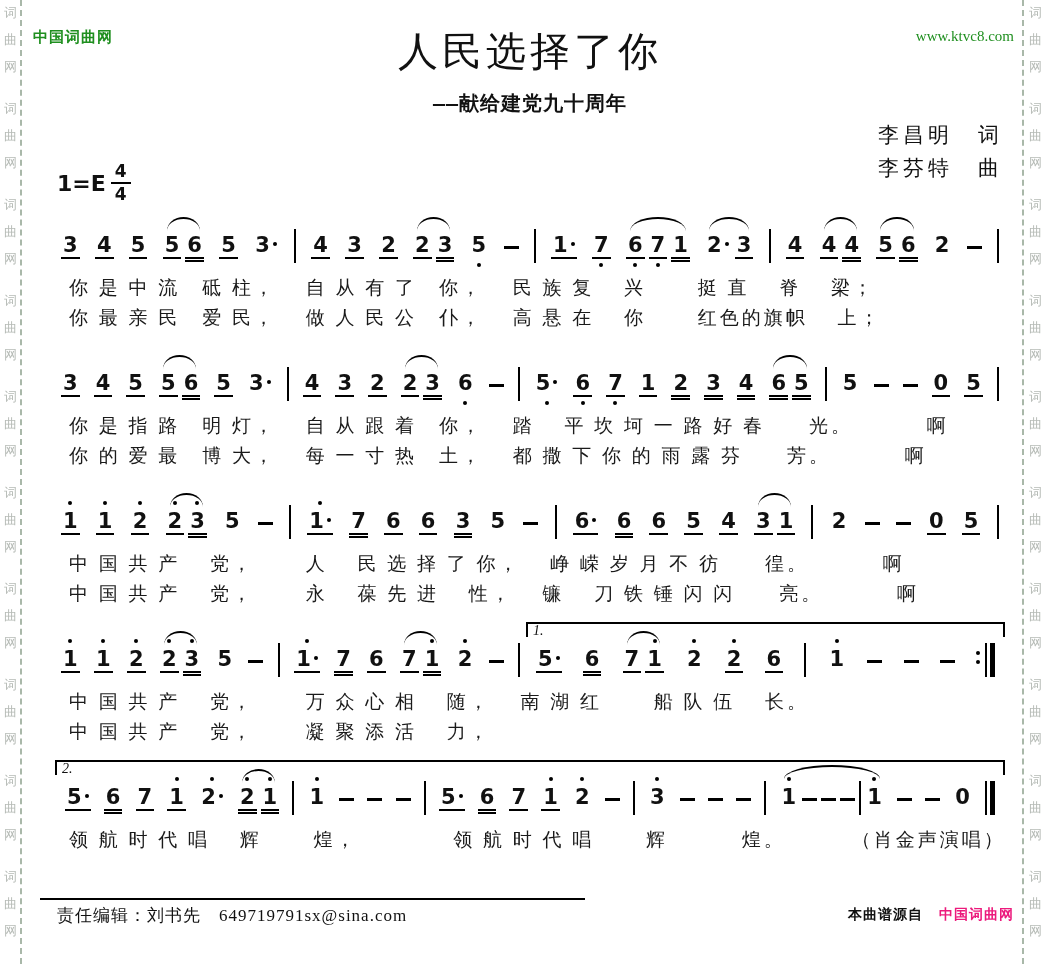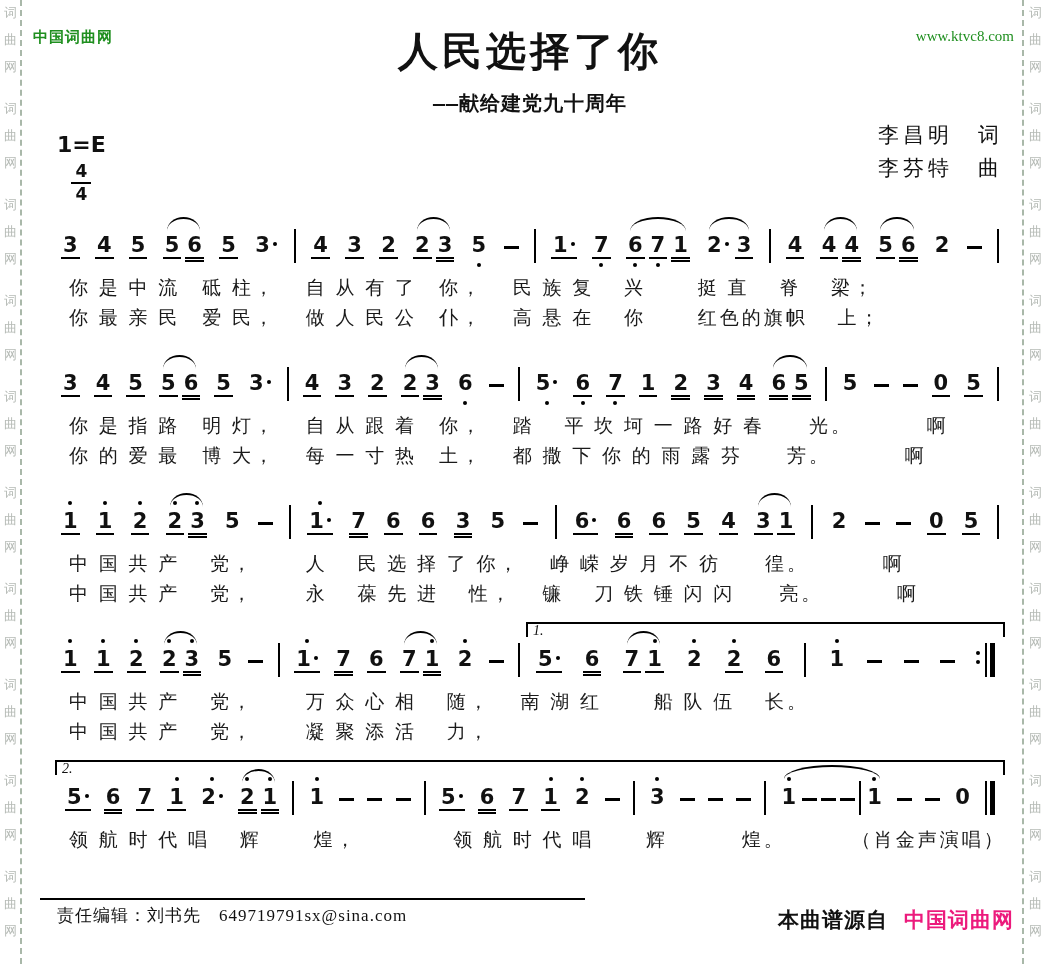--- a/index.html
+++ b/index.html
@@ -14,28 +14,28 @@
              font-family:"Liberation Serif",serif;font-size:13px;color:#b6bbb6;overflow:hidden;}
   .sidechars.l{left:4px;}
   .sidechars.r{right:8px;}
   .scg{display:flex;flex-direction:column;gap:9px;align-items:center;}
 
   
   .site-l{position:absolute;left:33px;top:28px;font-size:15px;font-weight:bold;letter-spacing:1px;}
   .site-r{position:absolute;right:36px;top:28px;font-size:15px;font-family:Liberation Serif, serif;}
 
   .content{position:absolute;left:55px;right:45px;top:30px;}
-  .title{font-family:"Liberation Serif",serif;font-weight:bold;font-size:40px;line-height:1.1;
+  .title{font-family:"Liberation Serif",serif;font-weight:normal;font-size:40px;line-height:1.1;
          text-align:center;letter-spacing:4px;}
   .subtitle{font-family:Liberation Mono, monospace;font-weight:bold;font-size:20px;
             text-align:center;margin-top:16px;letter-spacing:1px;}
 
   .meta{position:relative;height:80px;margin-top:10px;}
   .key{position:absolute;left:2px;bottom:2px;display:flex;align-items:center;gap:5px;
-       font-family:"DejaVu Sans",sans-serif;font-weight:bold;font-size:22px;flex-direction:column;}
+       font-family:"DejaVu Sans",sans-serif;font-weight:bold;font-size:22px;}
   .frac{display:inline-flex;flex-direction:column;align-items:center;font-size:17px;line-height:1.15;}
   .frac .top{border-bottom:2px solid #000;padding:0 4px 1px;}
   .frac .bot{padding-top:1px;}
   .credits{position:absolute;right:2px;top:-8px;font-family:"Liberation Serif",serif;
            font-size:21px;letter-spacing:4px;line-height:33px;}
 
   
   .system{margin-bottom:12px;}
   .notes-row{display:flex;padding:22px 0 14px;}
   .seg{display:flex;flex:1;justify-content:space-between;align-items:flex-end;padding:0 6px;}
@@ -64,21 +64,21 @@
   .endrep .bar,.finbar .bar{margin-bottom:-4px;}
   .repdots{display:flex;flex-direction:column;gap:5px;margin:0 2px 9px 0;}
   .rd{width:4px;height:4px;background:#000;border-radius:50%;}
   .lyric{font-family:"Liberation Serif",serif;font-size:19px;line-height:30px;
          letter-spacing:3px;white-space:pre;color:#1a1a1a;margin-left:14px;}
 
   
   .footer-rule{position:absolute;left:40px;top:898px;width:545px;height:2px;background:#000;}
   .editor{position:absolute;left:57px;top:904px;font-family:"Liberation Serif",serif;
           font-size:17px;letter-spacing:1px;}
-  .source{position:absolute;right:36px;top:906px;font-weight:bold;font-size:21px;letter-spacing:1px;}
+  .source{position:absolute;right:36px;top:906px;font-weight:bold;font-size:14px;letter-spacing:1px;}
   .source .site{margin-left:16px;}
 </style>
 </head>
 <body>
 
 <div class="sideline l"></div>
 <div class="sideline r"></div>
 <div class="sidechars l">
     <div class="scg">
       <span class="sc">词</span>

